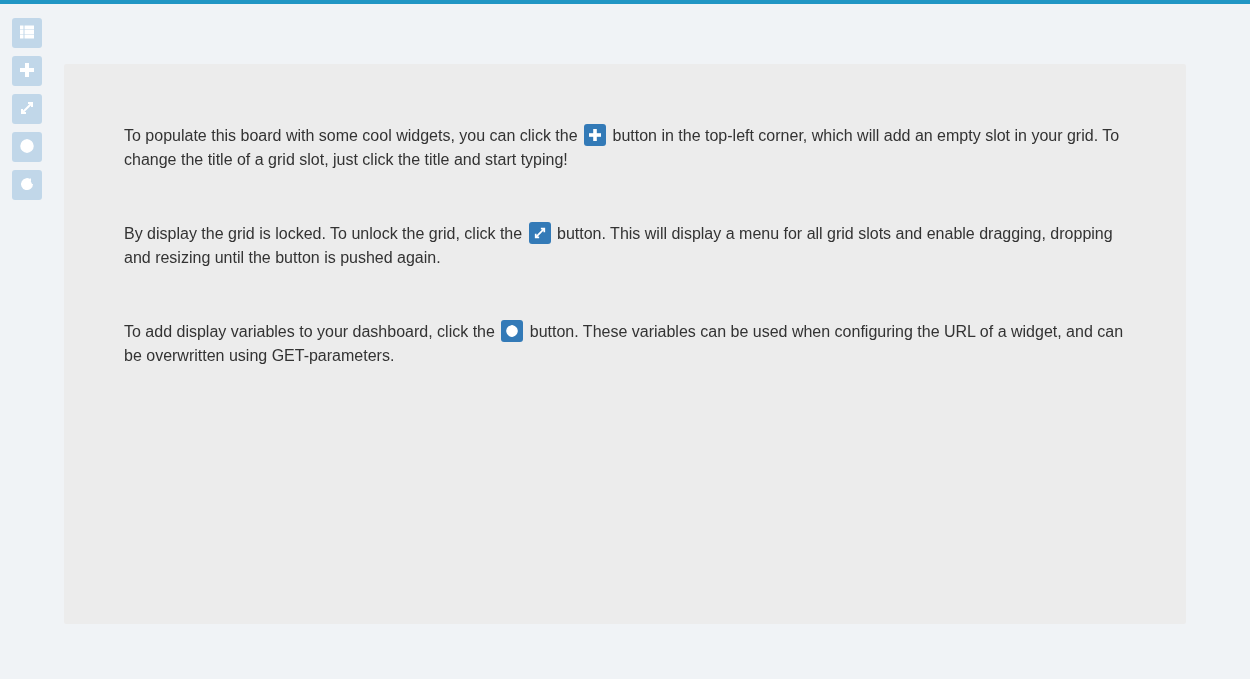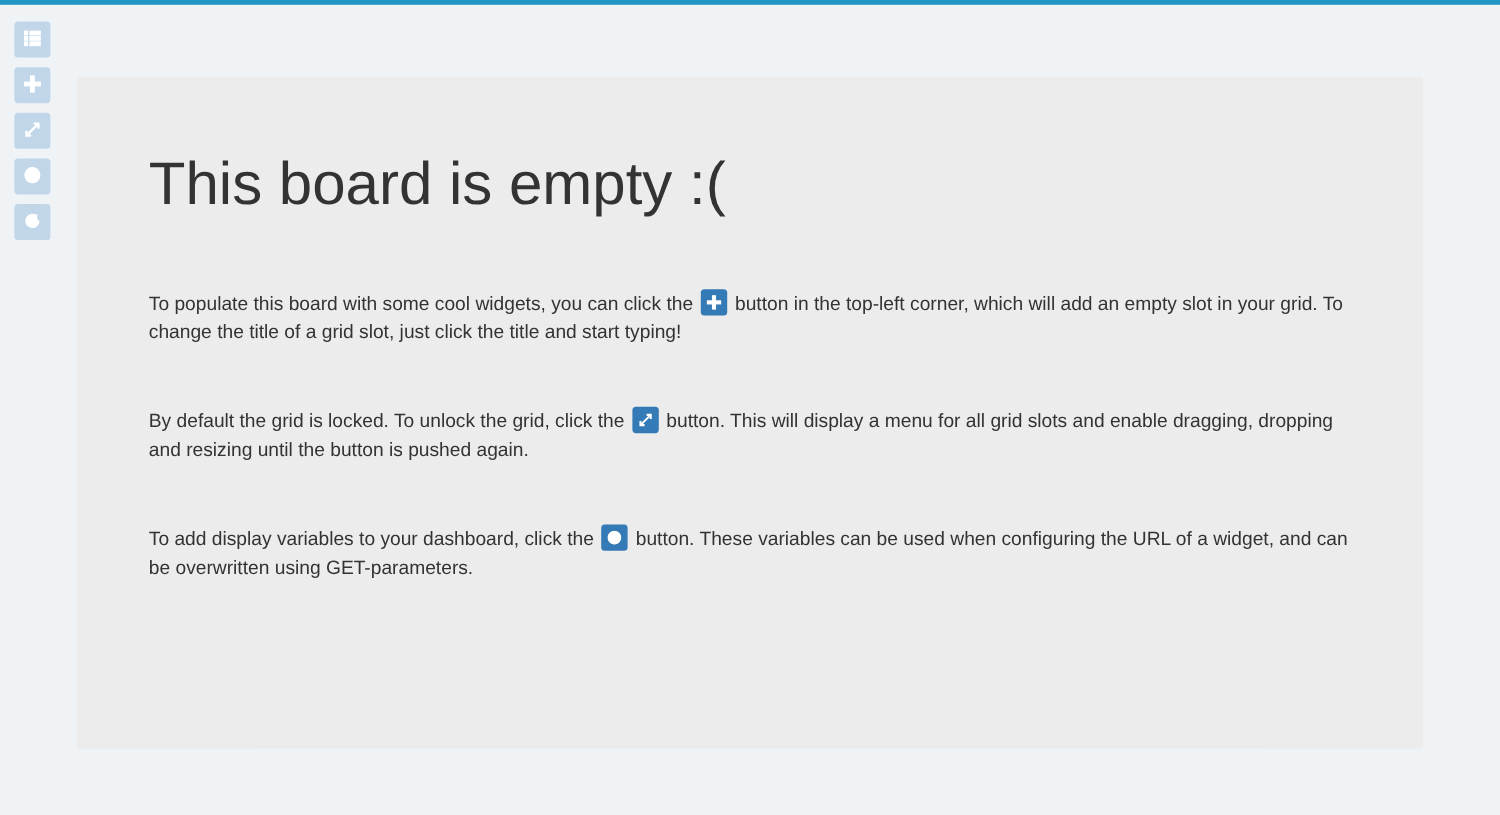--- a/index.html
+++ b/index.html
@@ -132,35 +132,34 @@
     <span>
       <svg viewBox="0 0 14 14" fill="none" stroke-width="2">
           <path d="M12 7a5 5 0 1 1-1.5-3.5"></path>
           <polyline points="11,1 11,4 8,4" fill="#ffffff" stroke="none"></polyline>
         </svg>
     </span>
   </button>
 </div>
 
 <div class="main-panel">
-  <h1>This board is empty :(</h1>
 
   <p>
     <span>To populate this board with some cool widgets, you can click the </span>
     <span class="inline-icon">
       <svg viewBox="0 0 14 14">
           <rect x="5.5" y="0" width="3" height="14"></rect>
           <rect x="0" y="5.5" width="14" height="3"></rect>
         </svg>
     </span>
     <span> button in the top-left corner, which will add an empty slot in your grid. To change the title of a grid slot, just click the title and start typing!</span>
   </p>
 
   <p>
-    <span>By default the grid is locked. To unlock the grid, click the </span>
+    <span>By display the grid is locked. To unlock the grid, click the </span>
     <span class="inline-icon">
       <svg viewBox="0 0 14 14" stroke-width="2" fill="none">
           <line x1="2" y1="12" x2="12" y2="2"></line>
           <polyline points="8,2 12,2 12,6" fill="none"></polyline>
           <polyline points="2,8 2,12 6,12" fill="none"></polyline>
         </svg>
     </span>
     <span> button. This will display a menu for all grid slots and enable dragging, dropping and resizing until the button is pushed again.</span>
   </p>
 

